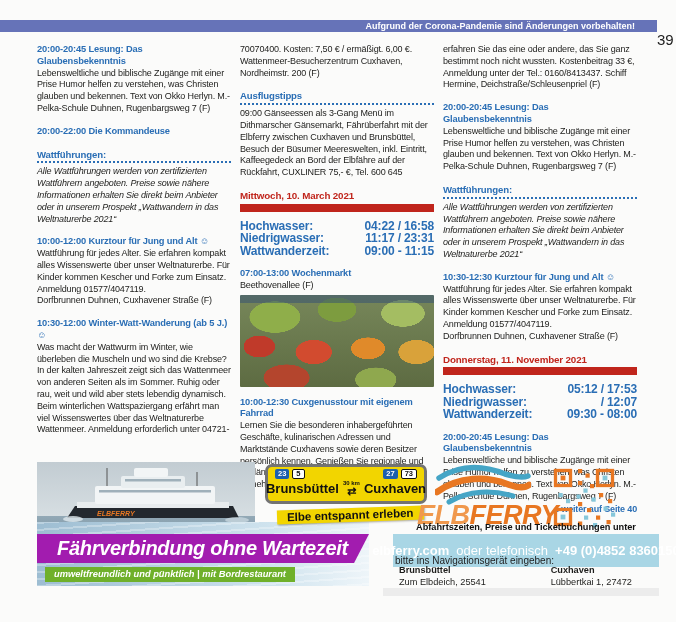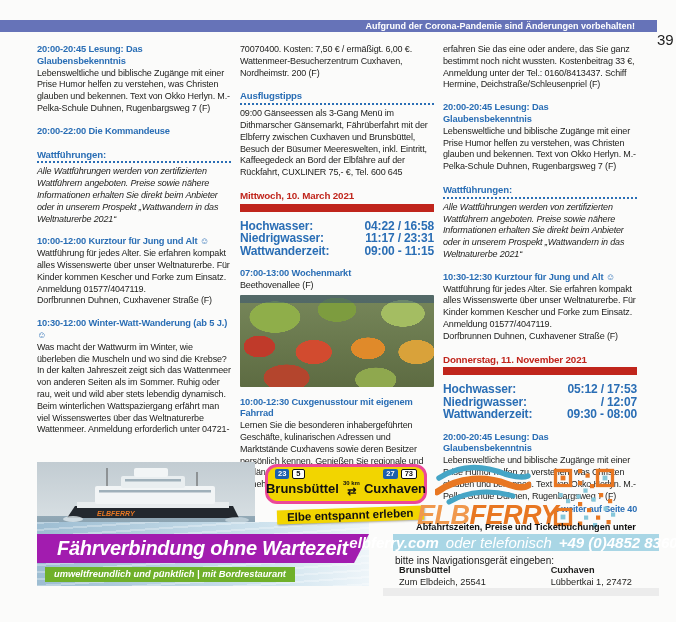--- a/index.html
+++ b/index.html
@@ -48,21 +48,21 @@
     background:
       repeating-linear-gradient(176deg, rgba(255,255,255,.30) 0 2px, transparent 2px 7px),
       linear-gradient(90deg,#9dbdd2,#cfe3ee 70%,#eef5f9);}
   .banner-orange{position:absolute;left:0;top:72px;width:332px;height:29px;background:#a21caf;
       clip-path:polygon(0 0,100% 0,95.5% 100%,0 100%);display:flex;align-items:center;
       padding-left:20px;color:#fff;font-size:20px;font-weight:bold;font-style:italic;
       letter-spacing:-0.3px;white-space:nowrap;}
   .bar-green{position:absolute;left:8px;top:105px;height:15px;padding:0 9px;background:#6fb02a;
       color:#fff;font-style:italic;font-weight:bold;font-size:9.3px;line-height:15px;white-space:nowrap;}
   .sign{position:absolute;left:228px;top:2px;width:162px;height:40px;background:#f2d500;
-      border:3px solid #ec4899;border-radius:12px;}
+      border:3px solid #737373;border-radius:7px;}
   .sign-badges{display:flex;justify-content:space-between;padding:2px 7px 0;}
   .badge-group{display:flex;gap:3px;}
   .badge-blue{background:#1c5fae;color:#fff;font-size:7.5px;font-weight:bold;padding:0 3px;
       border-radius:2px;line-height:9px;}
   .badge-white{background:#fff;color:#111;border:1px solid #111;font-size:7.5px;font-weight:bold;
       padding:0 3px;border-radius:2px;line-height:8px;}
   .sign-main{display:flex;align-items:center;justify-content:center;gap:4px;font-weight:bold;
       font-size:13px;color:#111;margin-top:1px;white-space:nowrap;}
   .sign-arrow{display:flex;flex-direction:column;align-items:center;line-height:1;}
   .dist{font-size:6px;font-weight:bold;}
@@ -71,23 +71,23 @@
       padding:1px 10px;font-weight:bold;font-size:11.5px;color:#111;
       box-shadow:1px 1px 2px rgba(0,0,0,.3);white-space:nowrap;}
   .waves-icon{position:absolute;left:398px;top:0;}
   .brand{position:absolute;left:380px;top:38px;font-style:italic;font-weight:bold;font-size:27px;
       letter-spacing:-0.5px;white-space:nowrap;}
   .brand .elb{color:#f0984d;}
   .brand .ferry{color:#e87722;}
   .qr{position:absolute;left:514px;top:4px;}
   .booking{position:absolute;left:356px;top:60px;width:266px;text-align:center;font-weight:bold;
       font-size:9.2px;color:#111;white-space:nowrap;}
-  .contact{position:absolute;left:356px;top:72px;width:266px;height:17px;background:#a9d6e5;
-      color:#fff;font-style:italic;display:flex;align-items:center;justify-content:center;gap:7px;
-      font-size:15px;white-space:nowrap;}
+  .contact{position:absolute;left:356px;top:72px;width:266px;height:33px;background:#a9d6e5;
+      color:#fff;display:flex;align-items:center;justify-content:center;gap:7px;
+      font-size:13px;white-space:nowrap;}
   .contact .web,.contact .phone{font-weight:bold;}
   .navhint{position:absolute;left:358px;top:93px;font-size:10px;color:#222;}
   .addr{position:absolute;left:362px;top:103px;display:flex;gap:34px;font-size:9.2px;line-height:11.5px;}
   .addr .city{font-weight:bold;}
   .graybar{position:absolute;left:346px;top:126px;width:276px;height:8px;background:#ececec;}
 </style>
 </head>
 <body>
 
 <div class="screen">

